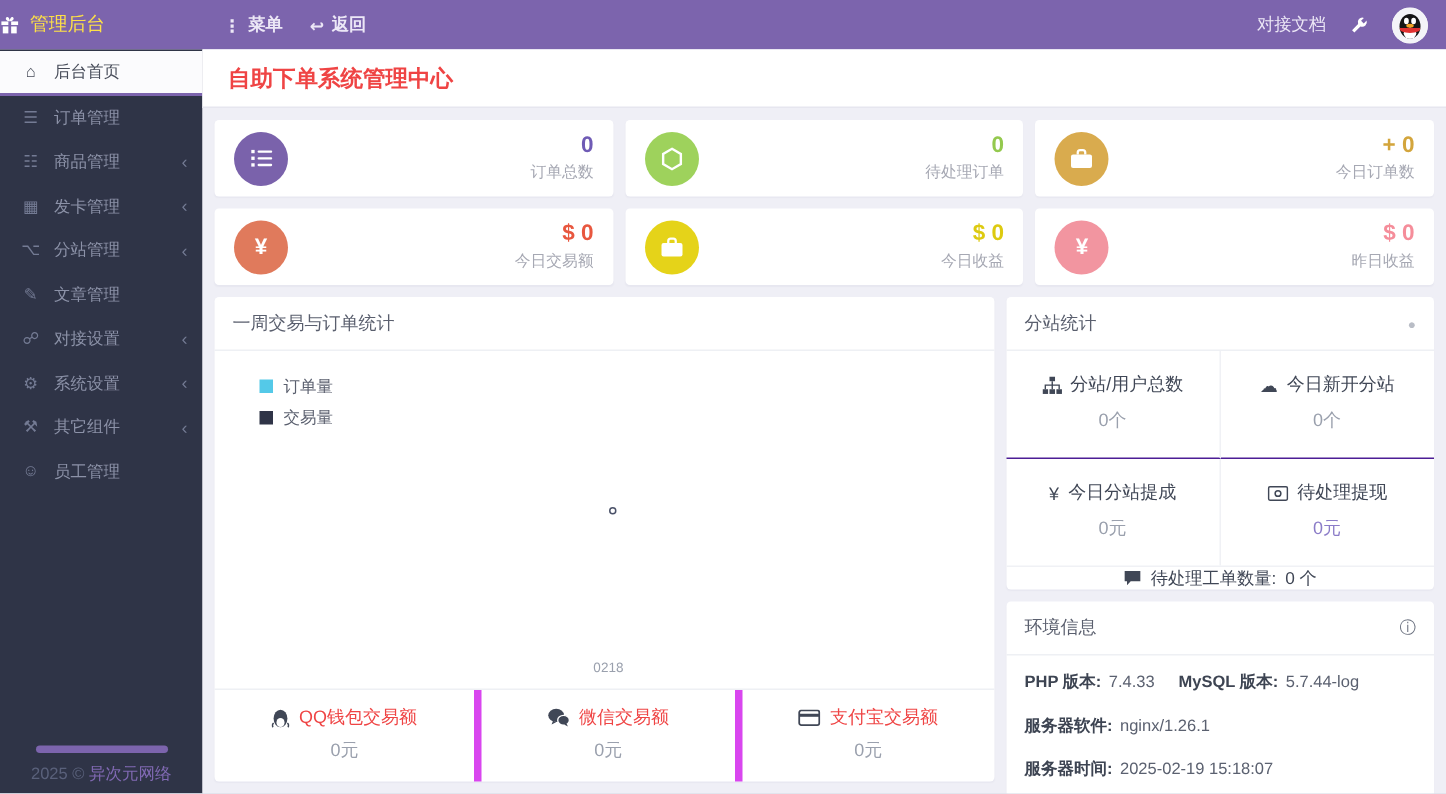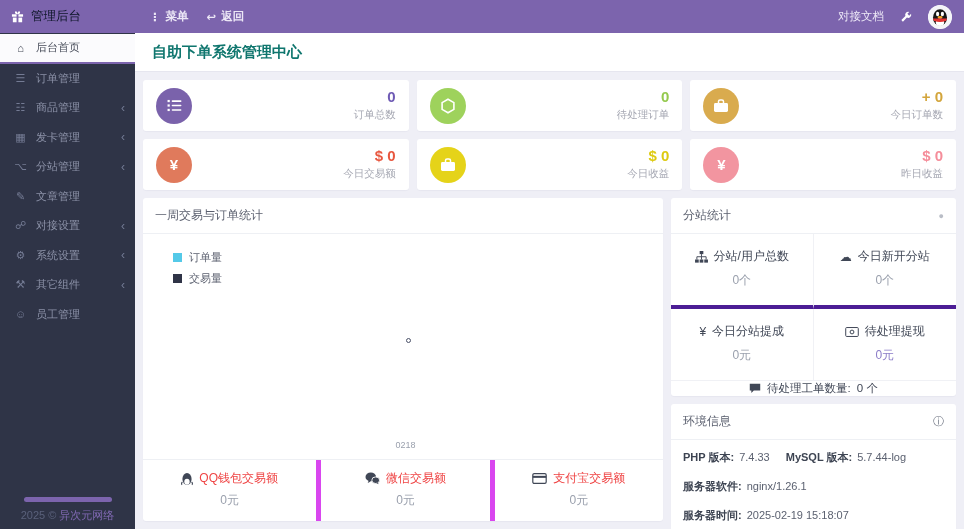--- a/index.html
+++ b/index.html
@@ -4,21 +4,21 @@
 <style>
   * { box-sizing: border-box; }
   html,body { margin:0; padding:0; background:#d8d9e4; }
   .app {
     width:964px; height:529px; overflow:hidden; position:relative;
     font-family:"Liberation Sans","DejaVu Sans",sans-serif;
     background:#efeff6;
   }
   
   .navbar { height:33px; background:#7c64ad; display:flex; align-items:center; color:#ece7f6; font-size:12px; }
-  .brand { width:135px; flex:none; padding-left:11px; display:flex; align-items:center; gap:7px; font-size:12.5px; color:#0f172a; cursor:pointer; }
+  .brand { width:135px; flex:none; display:flex; align-items:center; gap:7px; font-size:12.5px; color:#fde047; cursor:pointer; }
   .nav-left { display:flex; gap:18px; padding-left:14px; }
   .nav-left .nav-link { display:flex; align-items:center; gap:5px; cursor:pointer; font-weight:700; font-size:11.5px; }
   .nav-right { margin-left:auto; display:flex; align-items:center; gap:16px; padding-right:12px; }
   .nav-right .nav-link { cursor:pointer; font-size:11.5px; }
   .icon-glyph { font-style:normal; }
   .avatar { width:24px; height:24px; border-radius:50%; overflow:hidden; background:#f4f4f8; cursor:pointer; flex:none; }
   
   .shell { display:flex; height:496px; }
   .sidebar { width:135px; flex:none; background:#2f3447; display:flex; flex-direction:column; font-size:11px; color:#8c92a8; }
   .side-menu { list-style:none; margin:0; padding:1px 0 0; }
@@ -27,21 +27,21 @@
   .side-item .chev { margin-left:auto; color:#747b94; font-size:12px; }
   .side-item.active { background:#fbfbfd; color:#474c59; border-bottom:2px solid #7c64ad; }
   .side-item.active .si { color:#474c59; }
   .side-footer { margin-top:auto; padding-bottom:6px; text-align:center; }
   .pill { width:88px; height:5px; background:#7c64ad; border-radius:3px; margin:0 auto 6px; }
   .copyright { font-size:11px; color:#5a617b; }
   .copyright a { color:#8069b3; text-decoration:none; cursor:pointer; }
   
   .main { flex:1; min-width:0; display:flex; flex-direction:column; background:#efeff6; }
   .title-bar { background:#fff; height:39px; flex:none; display:flex; align-items:center; padding:0 17px; border-bottom:1px solid #e6e6ef; }
-  .title-bar h1 { margin:0; font-size:15px; font-weight:600; color:#0f766e; }
+  .title-bar h1 { margin:0; font-size:15px; font-weight:600; color:#ef4444; }
   .content { flex:1; min-height:0; padding:8px; display:flex; flex-direction:column; gap:8px; }
   .cards { display:grid; grid-template-columns:repeat(3,1fr); gap:8px; flex:none; }
   .card { background:#fff; border-radius:3px; height:51px; display:flex; align-items:center; padding:0 13px; box-shadow:0 1px 1px rgba(40,40,90,.04); }
   .circle { width:36px; height:36px; border-radius:50%; display:flex; align-items:center; justify-content:center; color:#fff; font-weight:700; font-size:15px; flex:none; }
   .meta { margin-left:auto; text-align:right; }
   .val { font-size:15px; font-weight:700; line-height:1; }
   .lab { font-size:10.5px; color:#a6a8b3; margin-top:4px; }
   
   .main-row { flex:1; min-height:0; display:flex; gap:8px; align-items:stretch; }
   .panel { background:#fff; border-radius:3px; box-shadow:0 1px 1px rgba(40,40,90,.04); }
@@ -57,21 +57,21 @@
   .pay-row { display:grid; grid-template-columns:1fr 1fr 1fr; border-top:1px solid #eef0f4; flex:none; }
   .pay { padding:10px 6px 12px; text-align:center; }
   .pay + .pay { border-left:5px solid #d946ef; }
   .pt { font-size:12px; color:#ef4444; display:flex; align-items:center; justify-content:center; gap:6px; }
   .pv { font-size:12px; color:#9aa0ad; margin-top:5px; }
   
   .right-col { width:285px; flex:none; display:flex; flex-direction:column; gap:8px; }
   .grid2 { display:grid; grid-template-columns:1fr 1fr; }
   .cell { padding:14px 6px 16px; text-align:center; }
   .cell-r { border-right:1px solid #f0f1f5; }
-  .cell-b { border-bottom:4px solid #4c1d95; }
+  .cell-b { border-bottom:1px solid #4c1d95; }
   .ct { font-size:12px; color:#404756; display:flex; align-items:center; justify-content:center; gap:6px; }
   .cv { font-size:12px; color:#9aa0ad; margin-top:7px; }
   .branch-foot { border-top:1px solid #f0f1f5; padding:0 6px; display:flex; align-items:center; justify-content:center; gap:6px; font-size:11.5px; color:#404756; }
   .env-body { padding:3px 12px 9px; }
   .env-row { padding:7px 0; font-size:11px; display:flex; gap:16px; }
   .env-pair { display:flex; gap:5px; align-items:baseline; }
   .env-label { font-weight:700; color:#3d4452; }
   .env-value { color:#5b6170; }
   svg { display:block; }
 </style>

